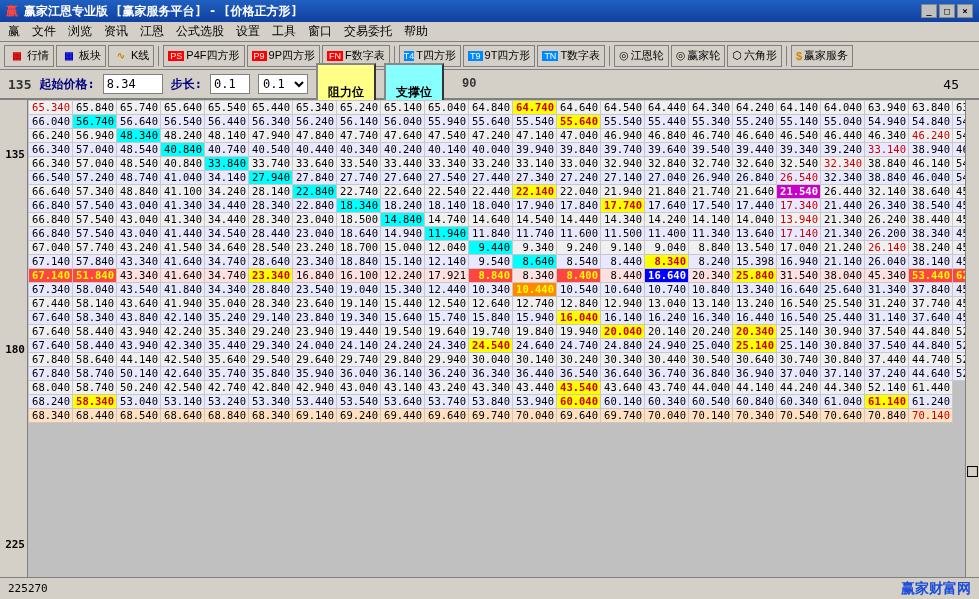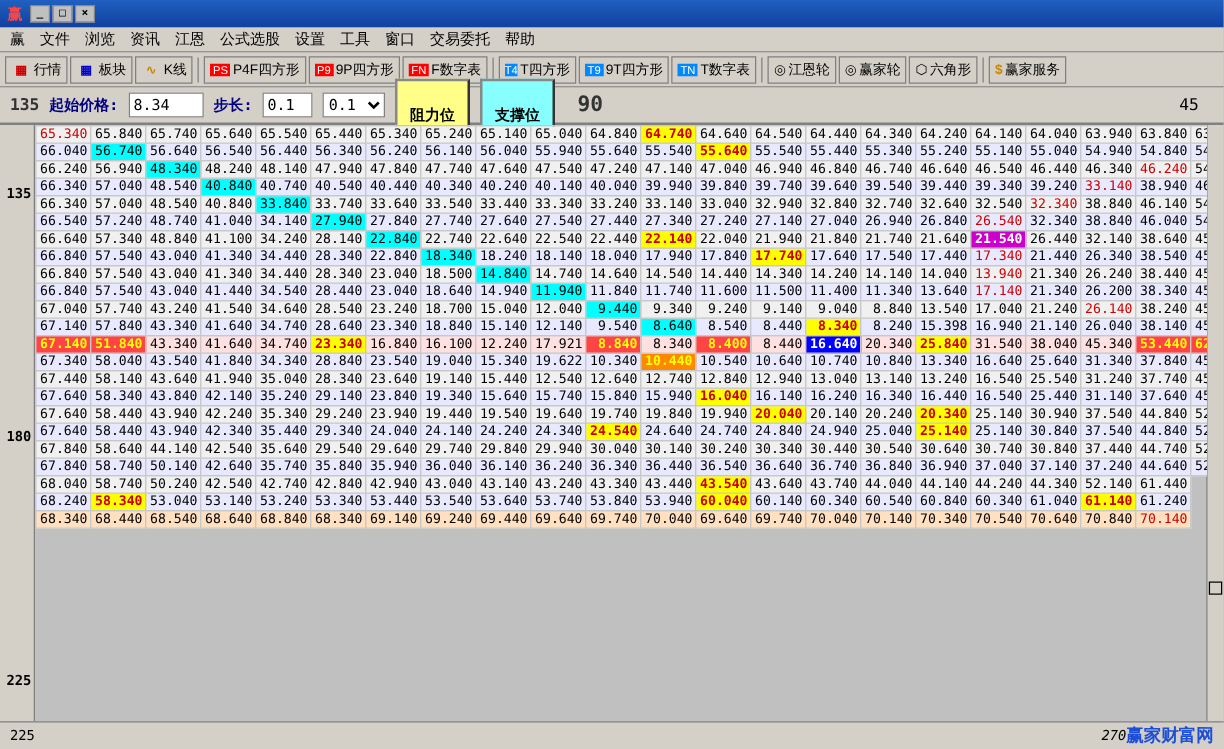--- a/index.html
+++ b/index.html
@@ -61,20 +61,21 @@
     
     .logo-bottom { color: #1d4ed8; font-weight: bold; font-size: 14px; }
     
     #controls { position: relative; }
   </style>
 </head>
 <body>
 
 <div id="titlebar">
   <span class="title-icon">赢</span>
+  <span class="title-text">赢家江恩专业版 [赢家服务平台] - [价格正方形]</span>
   <div class="win-btns">
     <div class="win-btn">_</div>
     <div class="win-btn">□</div>
     <div class="win-btn">×</div>
   </div>
 </div>
 
 <div id="menubar">
   <span class="menu-item">赢</span>
   <span class="menu-item">文件</span>
@@ -155,21 +156,21 @@
   <label class="ctrl-label">步长:</label>
   <input class="ctrl-input" type="text" value="0.1" style="width: 40px;">
   <select class="ctrl-select">
     <option>0.1</option>
     <option>0.2</option>
     <option>0.5</option>
     <option>1</option>
   </select>
   <button class="ctrl-btn" style="background:#ffff88;border-color:#888;">阻力位</button>
   <button class="ctrl-btn" style="background:#88ffff;border-color:#888;">支撑位</button>
-  <span style="font-size:17px;font-weight:bold;color:#333;margin-left:10px;">90</span>
+  <span style="font-size:12px;font-weight:bold;color:#333;margin-left:10px;font-family:Liberation Mono, monospace;">90</span>
   <span class="ctrl-num2">45</span>
 </div>
 
 <div id="main">
 
   <div id="left-labels">
     <span>135</span>
     <span></span>
     <span>180</span>
     <span></span>
@@ -521,21 +522,21 @@
           <tr>
             <td>67.340</td>
             <td>58.040</td>
             <td>43.540</td>
             <td>41.840</td>
             <td>34.340</td>
             <td>28.840</td>
             <td>23.540</td>
             <td>19.040</td>
             <td>15.340</td>
-            <td>19.622</td>
+            <td>12.440</td>
             <td>10.340</td>
             <td class="bg-orange">10.440</td>
             <td>10.540</td>
             <td>10.640</td>
             <td>10.740</td>
             <td>10.840</td>
             <td>13.340</td>
             <td>16.640</td>
             <td>25.640</td>
             <td>31.340</td>
@@ -777,15 +778,15 @@
   </div>
 
   <div id="right-labels">
     <span></span>
     <span style="font-size:18px;">□</span>
   </div>
 </div>
 
 <div id="bottombar">
   <span>225</span>
-  <span style="flex:1; text-align:right;font-style:italic;">270</span>
+  <span style="flex:1; text-align:left;">270</span>
   <span class="logo-bottom">赢家财富网</span>
 </div>
 
 </body></html>

